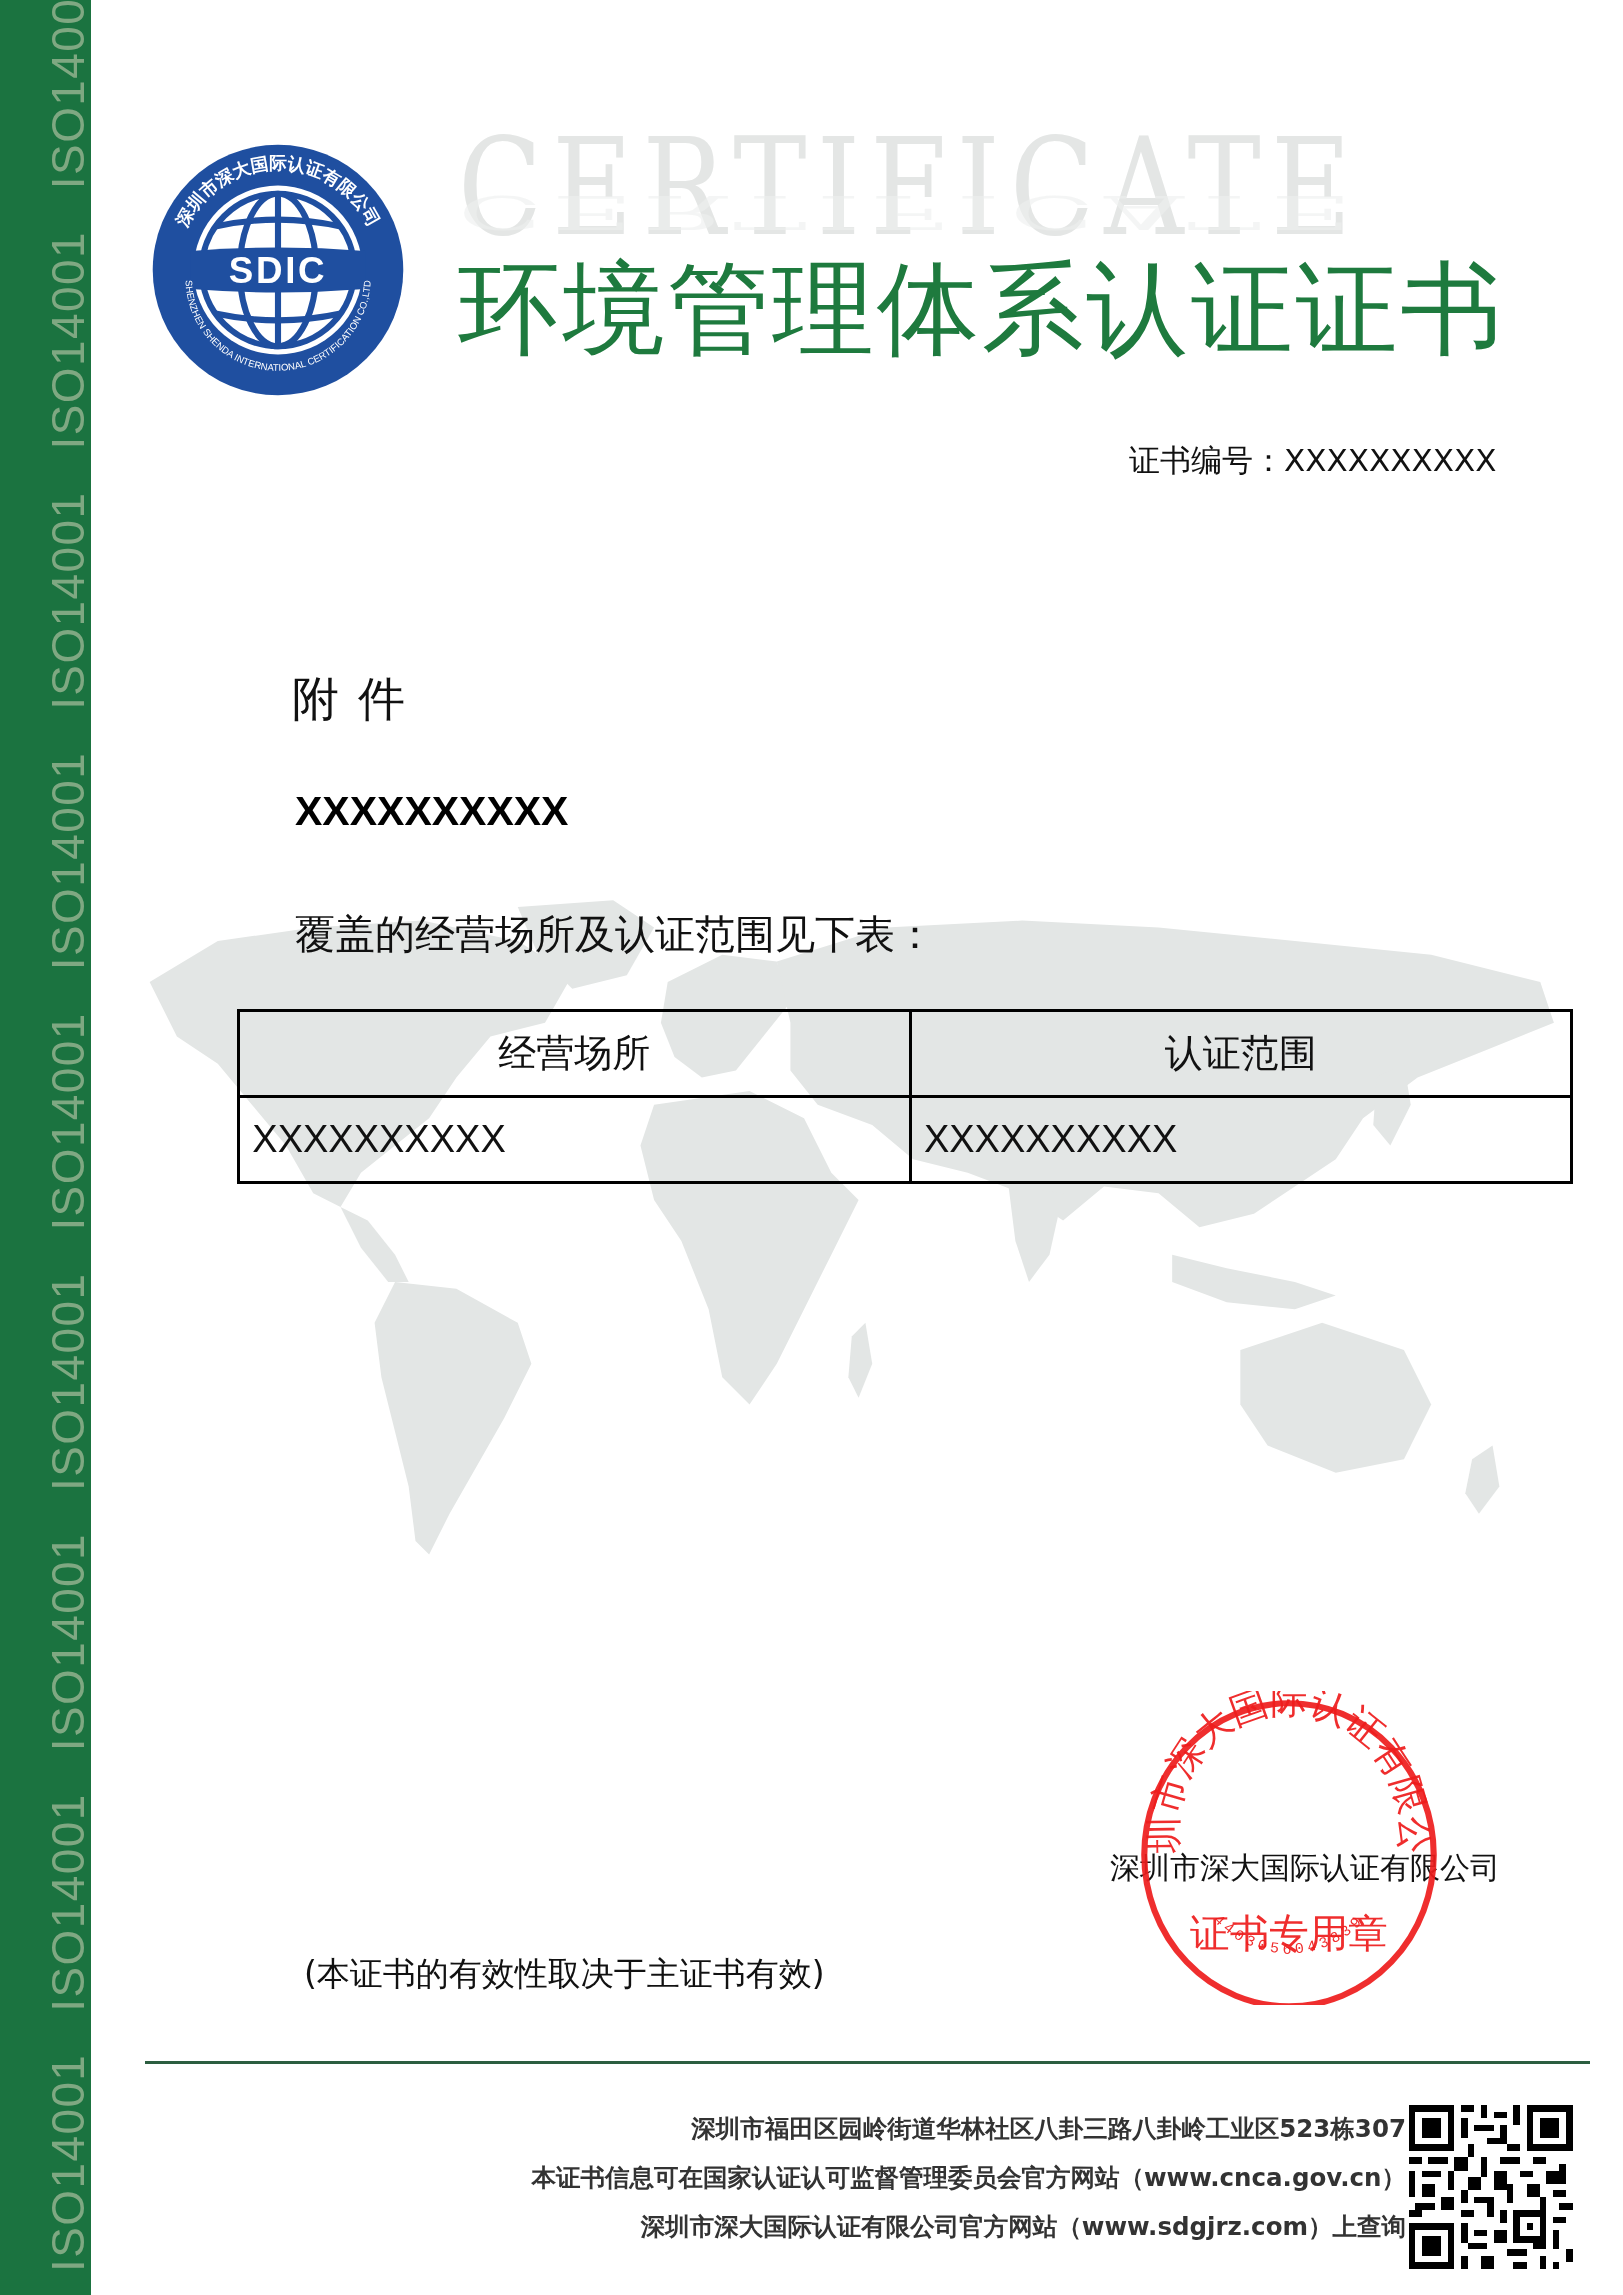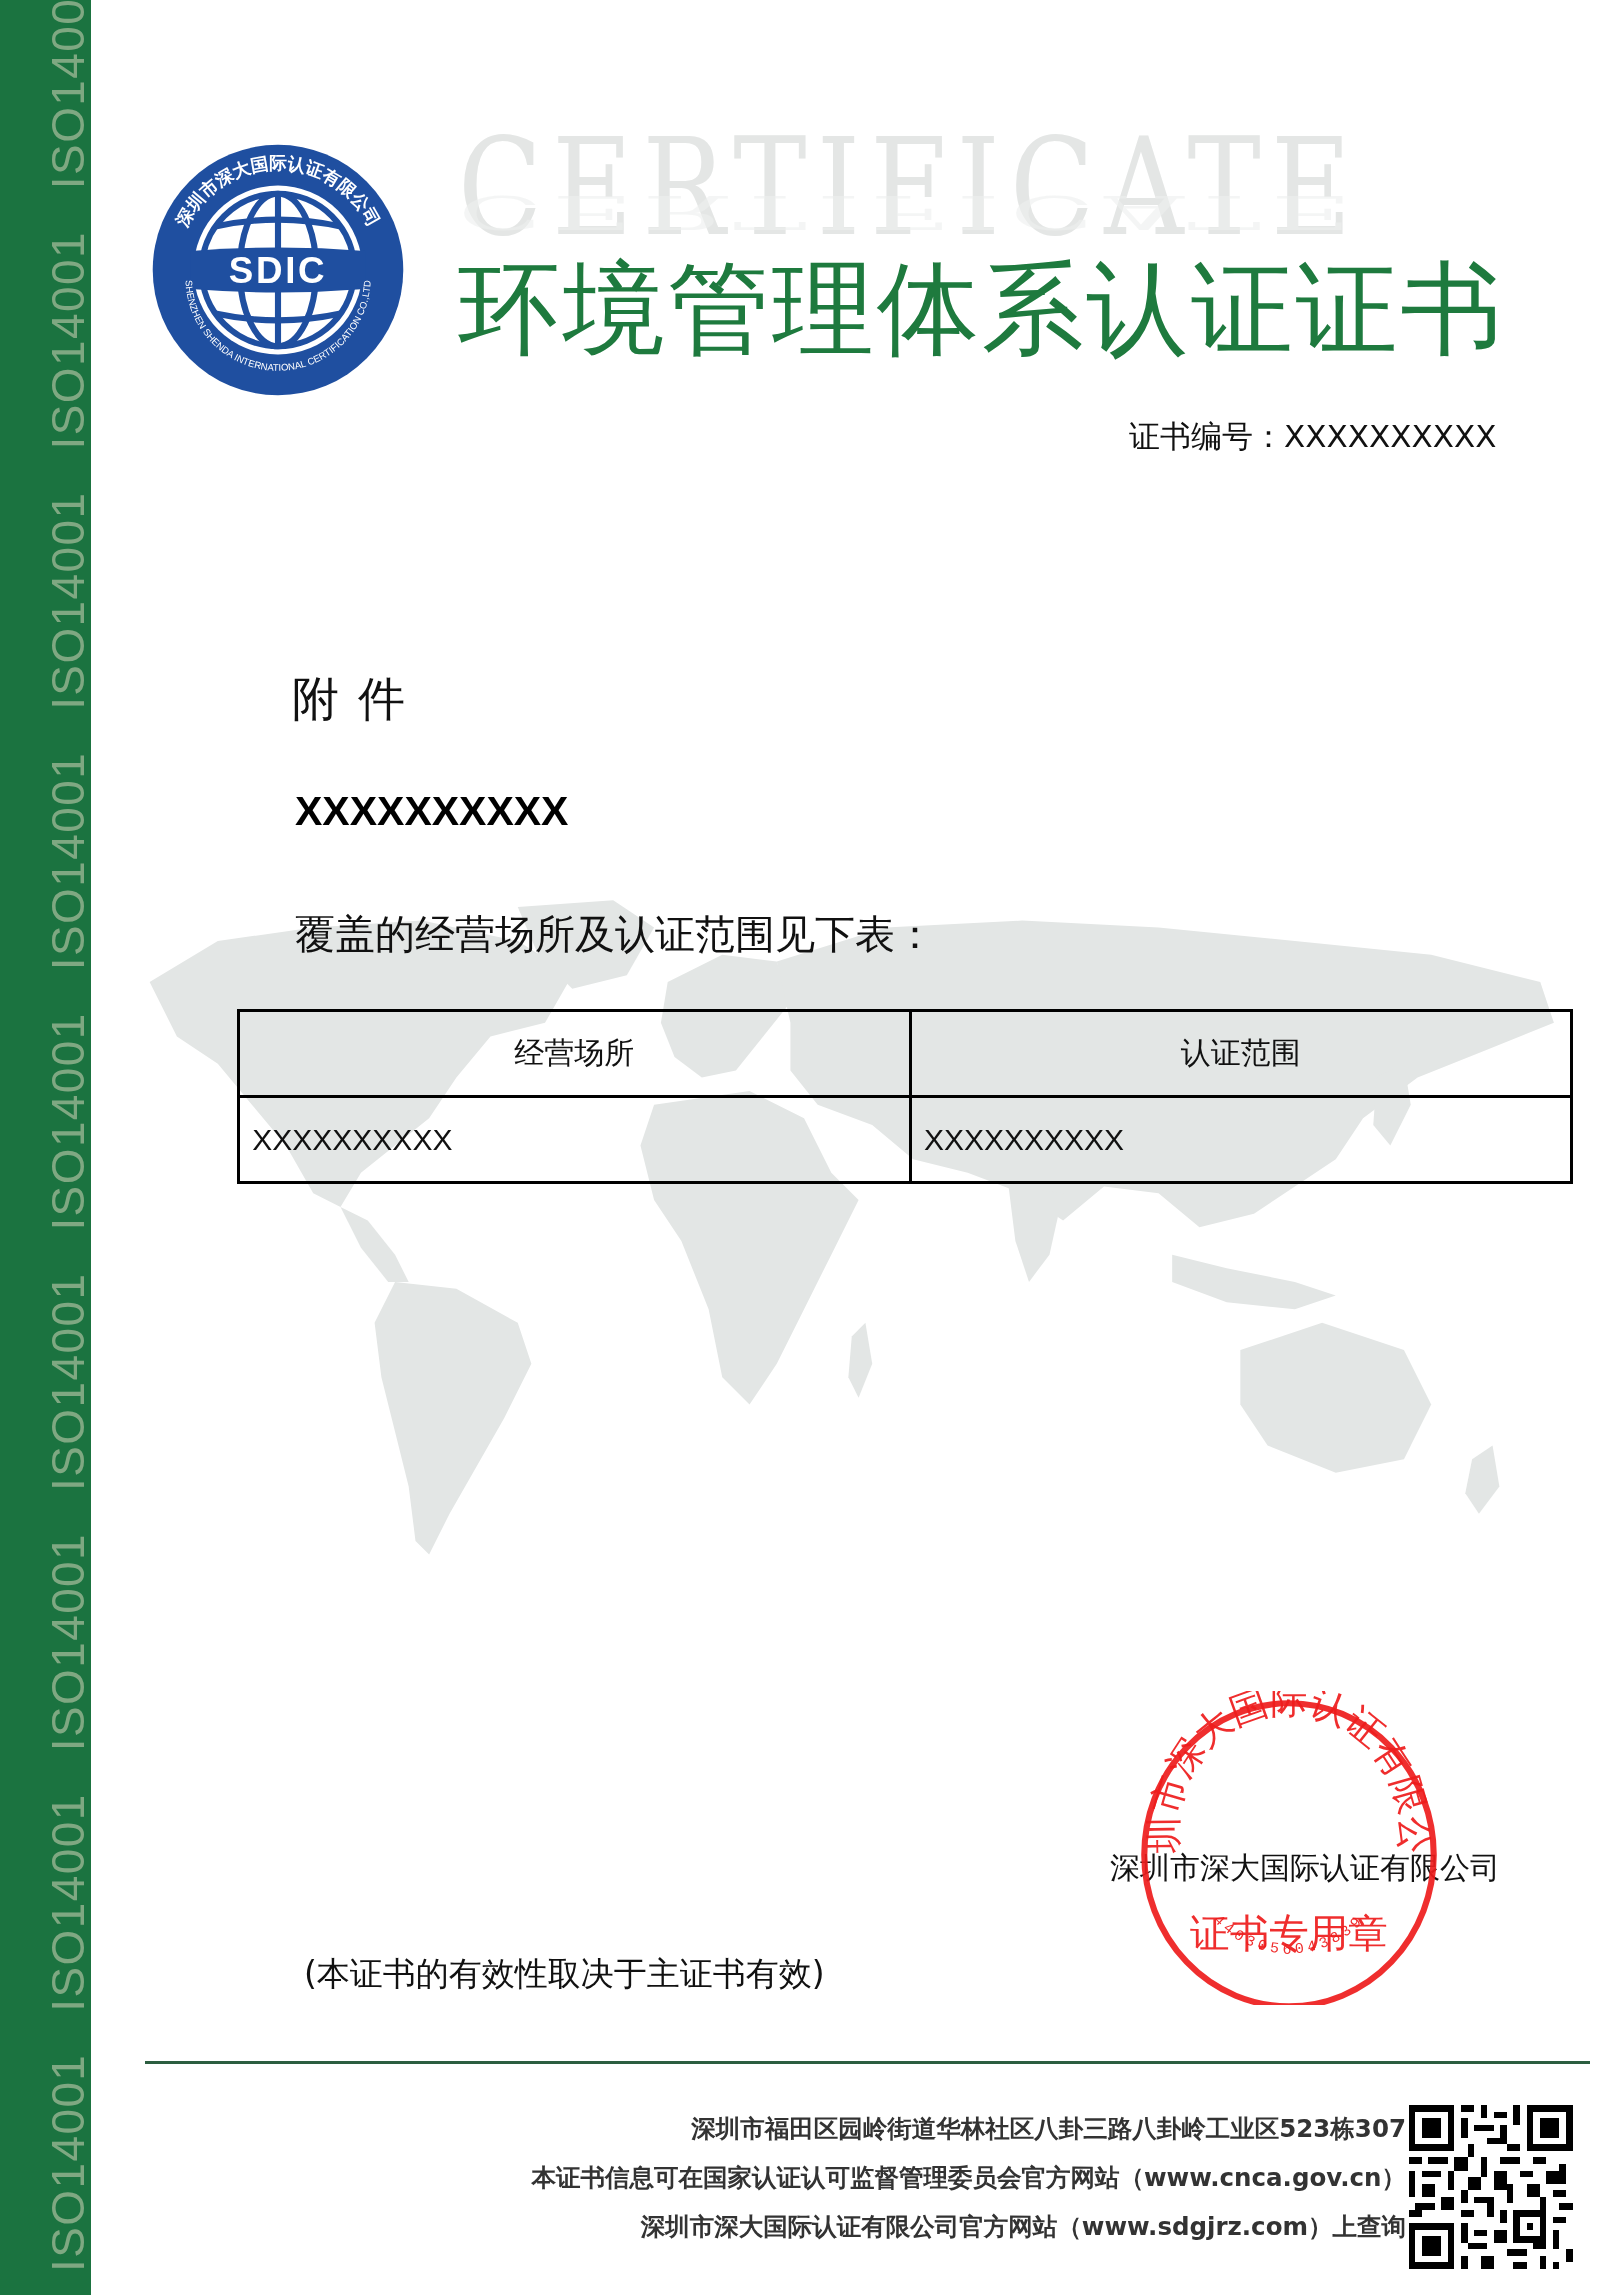--- a/index.html
+++ b/index.html
@@ -46,21 +46,21 @@
     opacity: 0.6;
     height: 0; overflow: visible;
   }
   .title {
     position: absolute; left: 458px; top: 258px;
     font-size: 102px; line-height: 1; letter-spacing: 2.7px;
     color: #1e7a3e; font-weight: normal;
     white-space: nowrap;
   }
   .cert-no {
-    position: absolute; left: 1129px; top: 421px;
+    position: absolute; left: 1129px; top: 445px;
     font-size: 31px; line-height: 1; color: #111; white-space: nowrap;
   }
   .annex-label {
     position: absolute; left: 292px; top: 675px;
     font-size: 47px; letter-spacing: 19px; line-height: 1; color: #111;
   }
   .org-name {
     position: absolute; left: 295px; top: 791px;
     font-size: 41px; line-height: 1; font-weight: bold; color: #000;
     font-family: "Liberation Sans", sans-serif;
@@ -68,21 +68,21 @@
   .intro {
     position: absolute; left: 295px; top: 914px;
     font-size: 40px; line-height: 1; color: #111; white-space: nowrap;
   }
   table.scope {
     position: absolute; left: 237px; top: 1009px; width: 1336px;
     border-collapse: collapse;
   }
   table.scope th, table.scope td {
     border: 3.4px solid #000; height: 83px; padding: 0 12.3px;
-    font-size: 30px; font-weight: normal; background: transparent;
+    font-size: 38px; font-weight: normal; background: transparent;
   }
   table.scope th { text-align: center; }
   table.scope td { text-align: left; font-family: "Liberation Sans", sans-serif; }
   table.scope .col1 { width: 644px; }
 
   .validity {
     position: absolute; left: 304px; top: 1957px;
     font-size: 33px; line-height: 1; color: #111; white-space: nowrap;
   }
   .company-sign {

